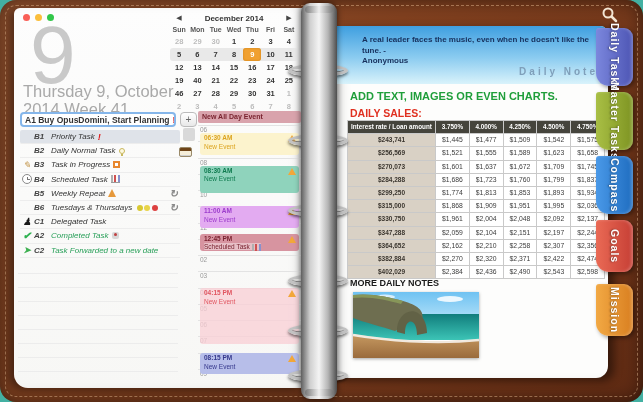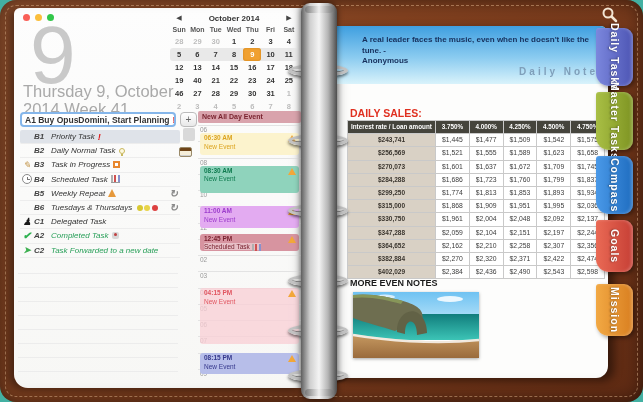--- a/index.html
+++ b/index.html
@@ -152,21 +152,21 @@
 
     <div class="day-number">9</div>
     <div class="date-title">
       <div>Thursday 9, October</div>
       <div>2014 Week 41</div>
     </div>
 
     <div class="mini-cal">
       <div class="cal-head">
         <div class="cal-arrow">◀</div>
-        <div class="cal-title">October 2014</div>
+        <div class="cal-title">December 2014</div>
         <div class="cal-arrow">▶</div>
       </div>
       <div class="cal-row" id="cal-daynames">
           <div class="cal-cell">Sun</div>
           <div class="cal-cell">Mon</div>
           <div class="cal-cell">Tue</div>
           <div class="cal-cell">Wed</div>
           <div class="cal-cell">Thu</div>
           <div class="cal-cell">Fri</div>
           <div class="cal-cell">Sat</div>
@@ -338,20 +338,21 @@
       </div>
   </div>
 
   <div class="page right-page">
     <div class="quote-band"></div>
     <div class="quote-text">
       <span>A real leader faces the music, even when he doesn't like the tune. -</span><br>
       <span>Anonymous</span>
     </div>
     <div class="daily-note">Daily Note</div>
+    <div class="add-heading">ADD TEXT, IMAGES OR EVEN CHARTS.</div>
     <div class="sales-heading">DAILY SALES:</div>
     <table class="sales-table" id="sales-table">
         <thead>
           <tr>
             <th>Interest rate / Loan amount</th>
             <th>3.750%</th>
             <th>4.000%</th>
             <th>4.250%</th>
             <th>4.500%</th>
             <th>4.750%</th>
@@ -441,21 +442,21 @@
           <tr>
             <td class="amount">$402,029</td>
             <td class="">$2,384</td>
             <td class="">$2,436</td>
             <td class="">$2,490</td>
             <td class="">$2,543</td>
             <td class="">$2,598</td>
           </tr>
         </tbody>
       </table>
-    <div class="more-heading">MORE EVEN NOTES</div>
+    <div class="more-heading">MORE DAILY NOTES</div>
     <svg class="photo" viewBox="0 0 126 66" preserveAspectRatio="none">
       <defs>
         <linearGradient id="sky" x1="0" y1="0" x2="0" y2="1">
           <stop offset="0" stop-color="#6fc2f2"></stop>
             <stop offset="1" stop-color="#c4e9fa"></stop>
         </linearGradient>
         <linearGradient id="sea" x1="0" y1="0" x2="0" y2="1">
           <stop offset="0" stop-color="#117d7c"></stop>
             <stop offset="1" stop-color="#3cc4b6"></stop>
         </linearGradient>

